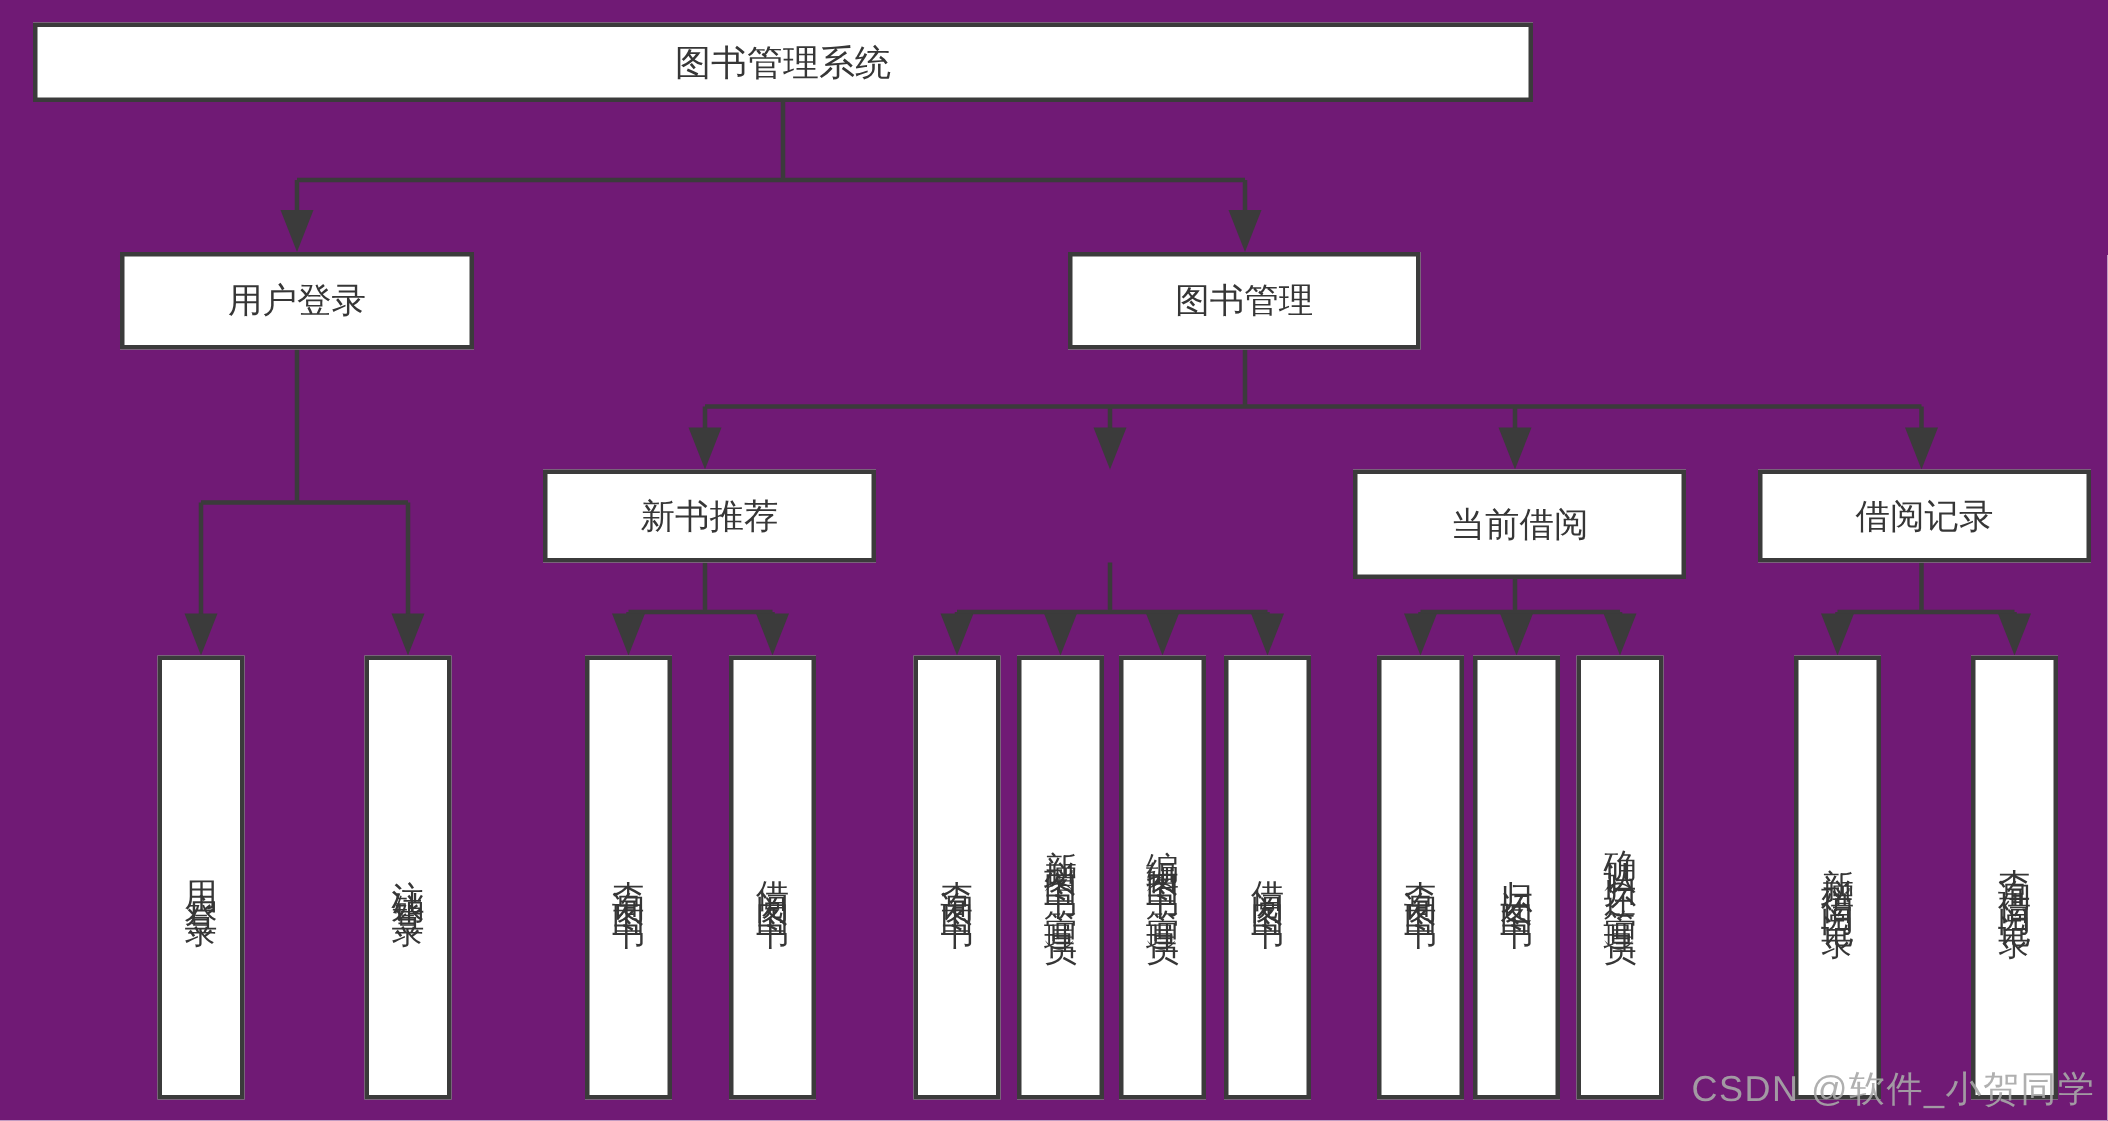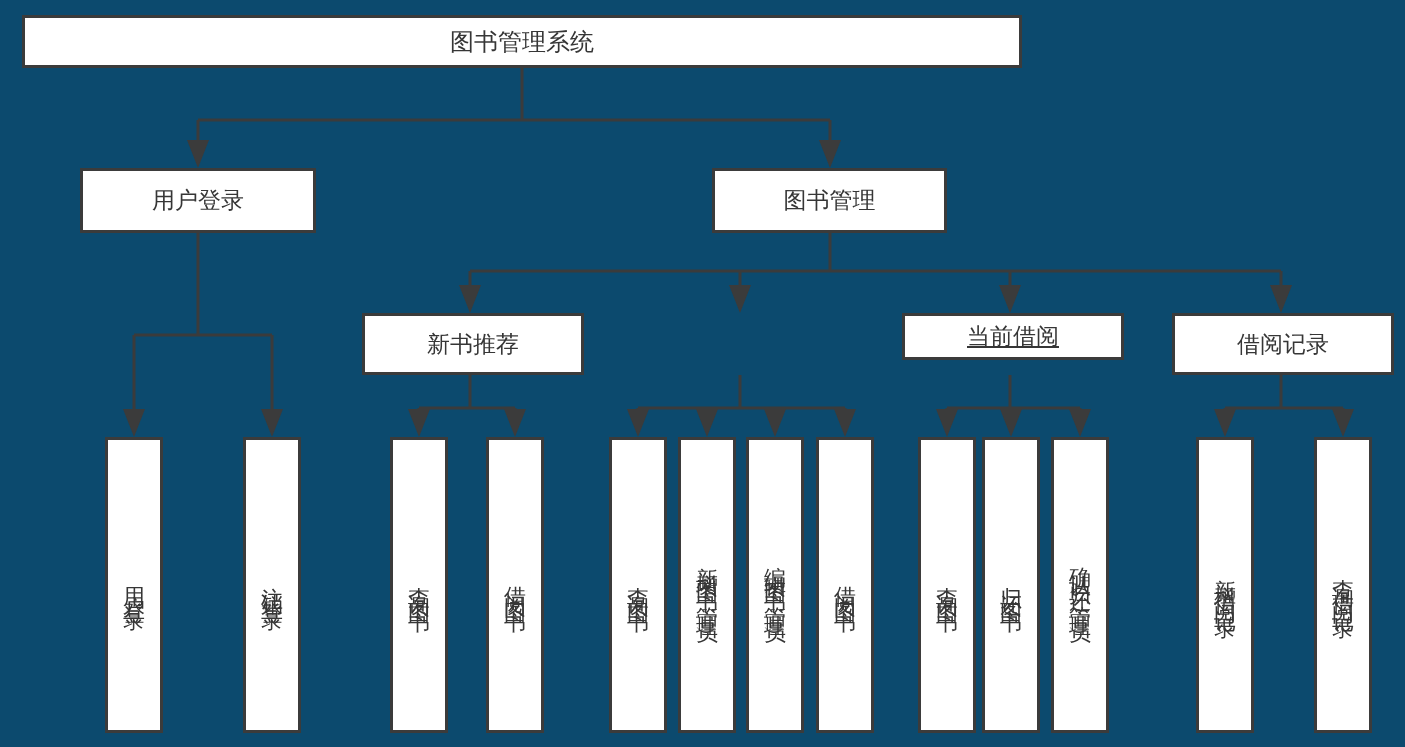--- a/index.html
+++ b/index.html
@@ -4,21 +4,21 @@
 <style>
   html, body {
     margin: 0;
     padding: 0;
     background: #ffffff;
   }
   #stage {
     position: relative;
     width: 1405px;
     height: 747px;
-    background: #0c4a6e;
+    background: #701a75;
     font-family: "Liberation Sans", "DejaVu Sans", sans-serif;
     overflow: hidden;
   }
   #connectors {
     position: absolute;
     left: 0;
     top: 0;
     width: 1405px;
     height: 747px;
     pointer-events: none;
@@ -101,35 +101,36 @@
       <polygon points="1343,437 1332,409 1354,409"></polygon>
     </g>
   </svg>
 
   <div class="box" style="left:22px; top:15px; width:1000px; height:53px; font-size:24px;">图书管理系统</div>
 
   <div class="box" style="left:80px; top:168px; width:236px; height:65px;">用户登录</div>
   <div class="box" style="left:712px; top:168px; width:235px; height:65px;">图书管理</div>
 
   <div class="box" style="left:362px; top:313px; width:222px; height:62px;">新书推荐</div>
-  <div class="box" style="left:902px; top:313px; width:222px; height:47px;text-decoration:underline;">当前借阅</div>
+  <div class="box" style="left:902px; top:313px; width:222px; height:73px;">当前借阅</div>
   <div class="box" style="left:1172px; top:313px; width:222px; height:62px;">借阅记录</div>
 
   <div class="box vbox" style="left:105px; top:437px; width:58px; height:296px;">用户登录</div>
   <div class="box vbox" style="left:243px; top:437px; width:58px; height:296px;">注销登录</div>
 
   <div class="box vbox" style="left:390px; top:437px; width:58px; height:296px;">查询图书</div>
   <div class="box vbox" style="left:486px; top:437px; width:58px; height:296px;">借阅图书</div>
 
   <div class="box vbox" style="left:609px; top:437px; width:58px; height:296px;">查询图书</div>
   <div class="box vbox" style="left:678px; top:437px; width:58px; height:296px;">新增图书（管理员）</div>
   <div class="box vbox" style="left:746px; top:437px; width:58px; height:296px;">编辑图书（管理员）</div>
   <div class="box vbox" style="left:816px; top:437px; width:58px; height:296px;">借阅图书</div>
 
   <div class="box vbox" style="left:918px; top:437px; width:58px; height:296px;">查询图书</div>
   <div class="box vbox" style="left:982px; top:437px; width:58px; height:296px;">归还图书</div>
   <div class="box vbox" style="left:1051px; top:437px; width:58px; height:296px;">确认归还（管理员）</div>
 
   <div class="box vbox" style="left:1196px; top:437px; width:58px; height:296px;">新增借阅记录</div>
   <div class="box vbox" style="left:1314px; top:437px; width:58px; height:296px;">查询借阅记录</div>
 
+  <div class="watermark">CSDN @软件_小贺同学</div>
 
 </div>
 
 </body></html>

